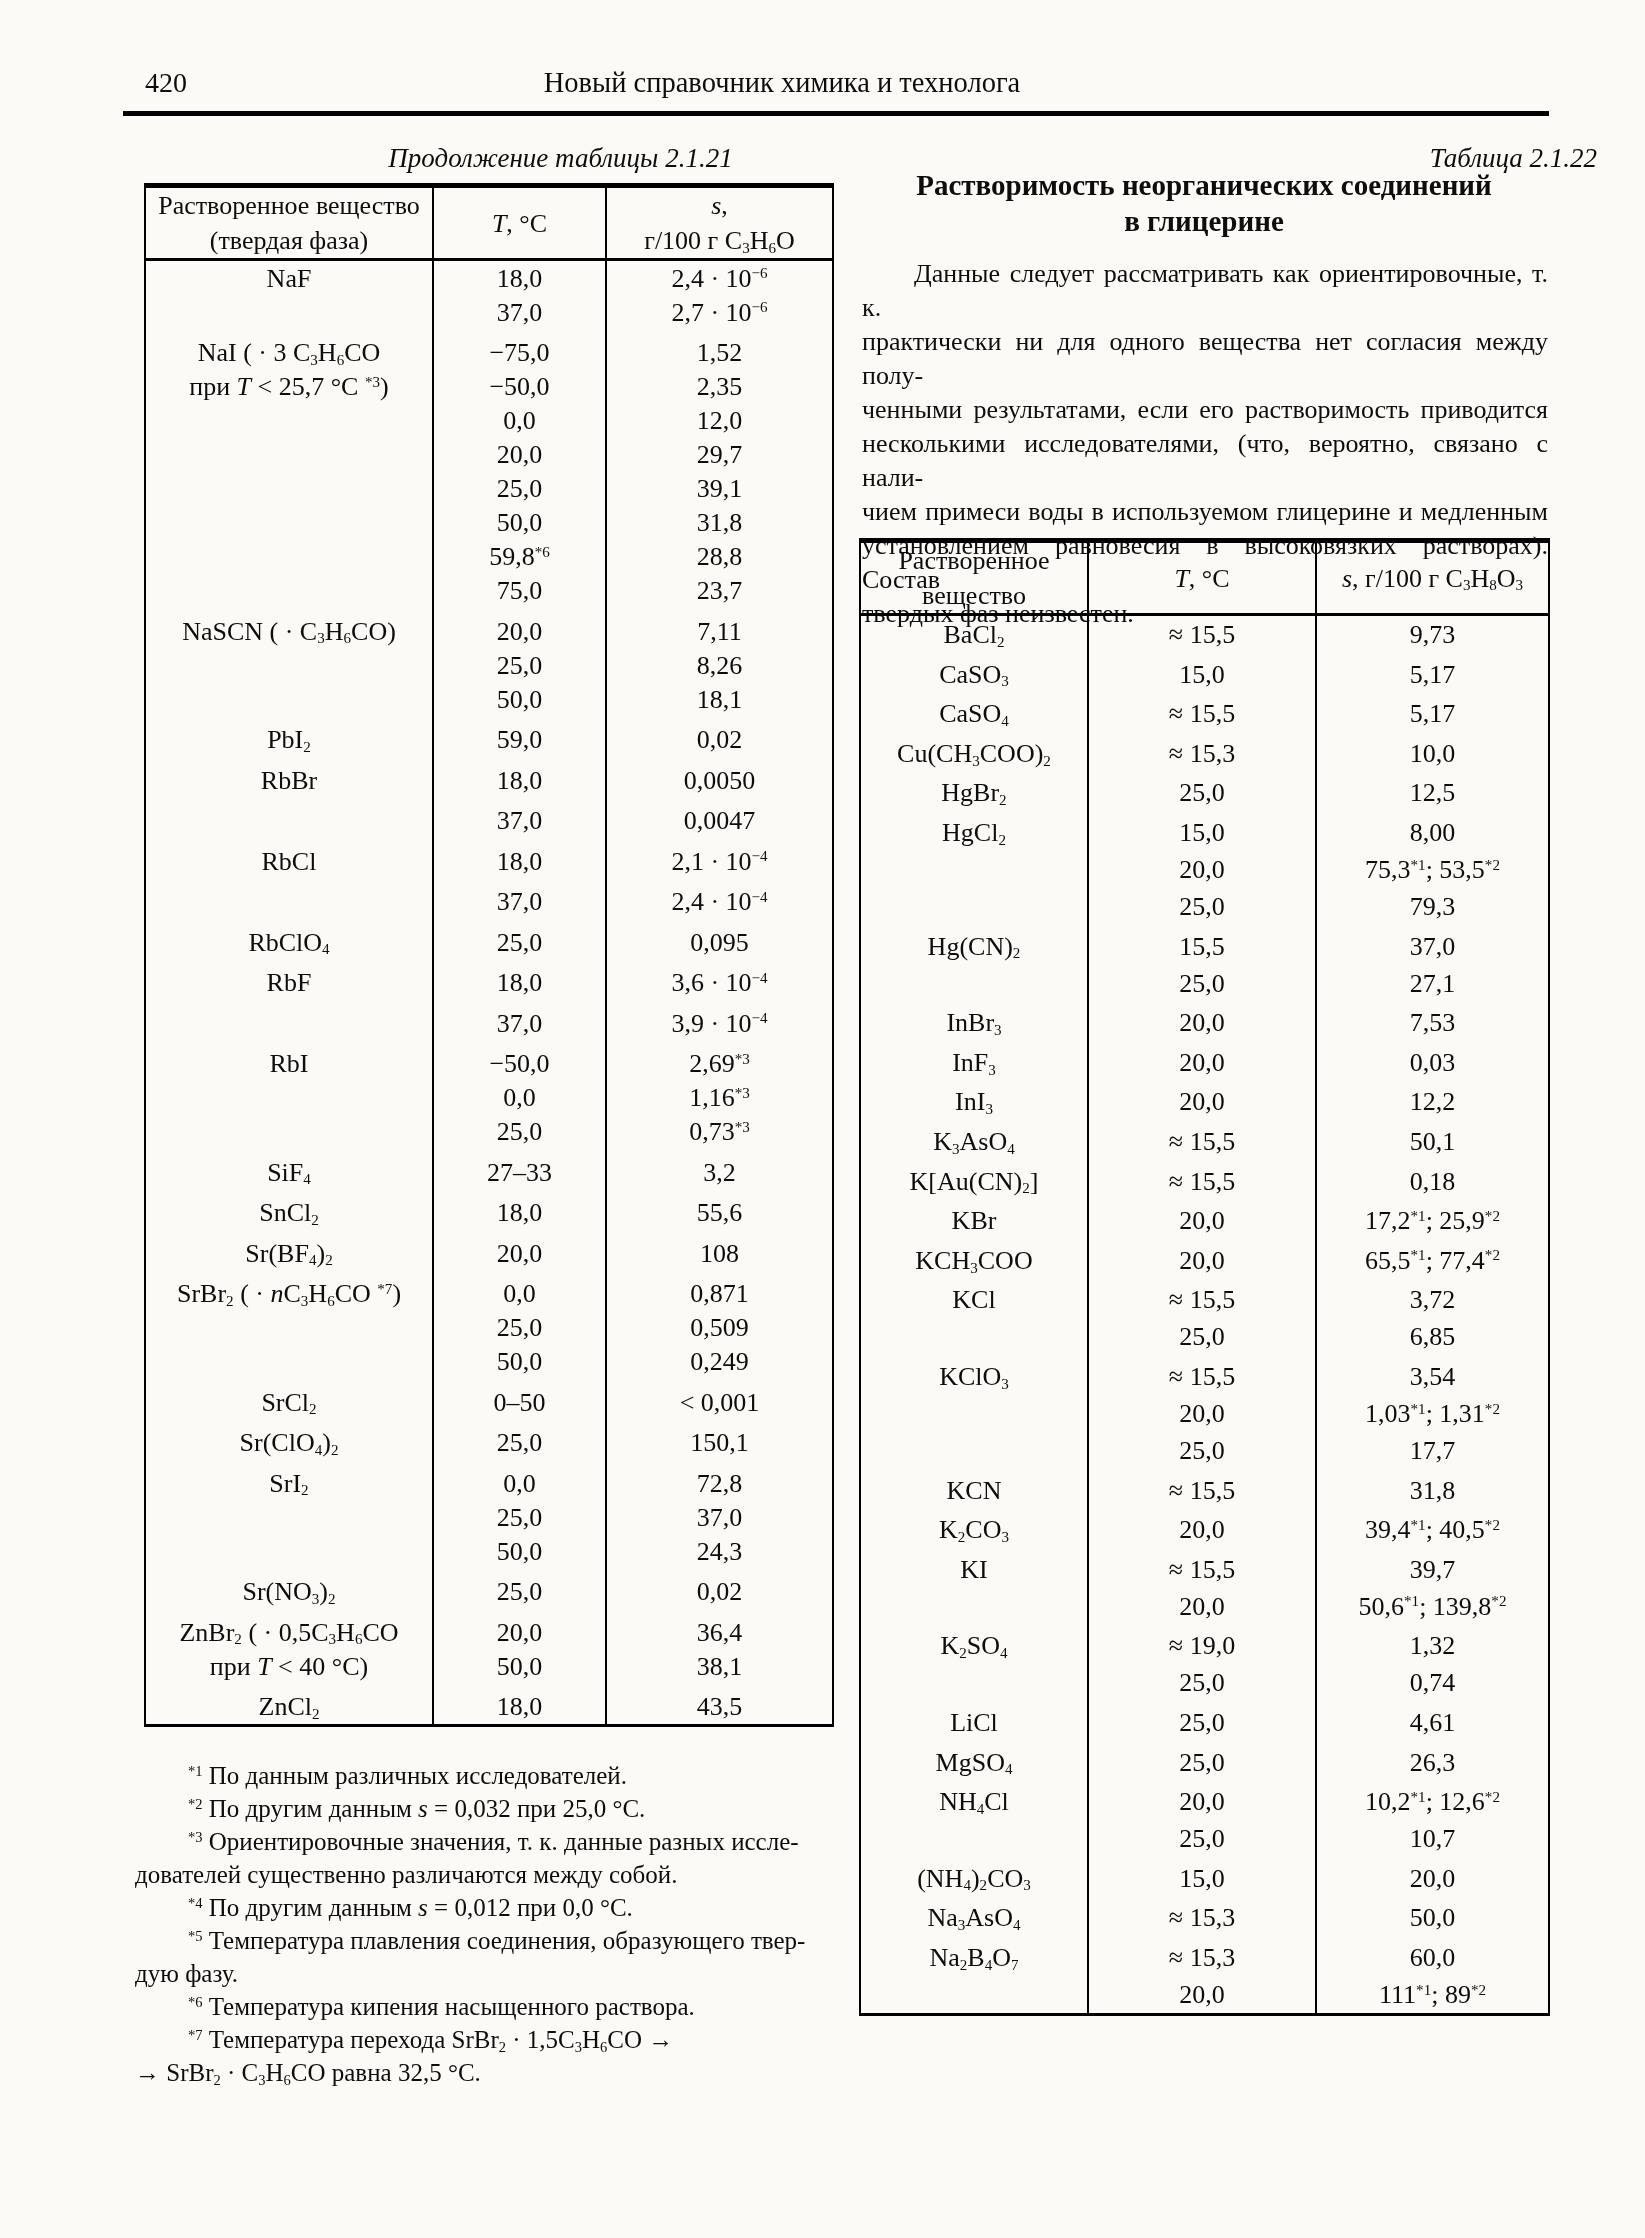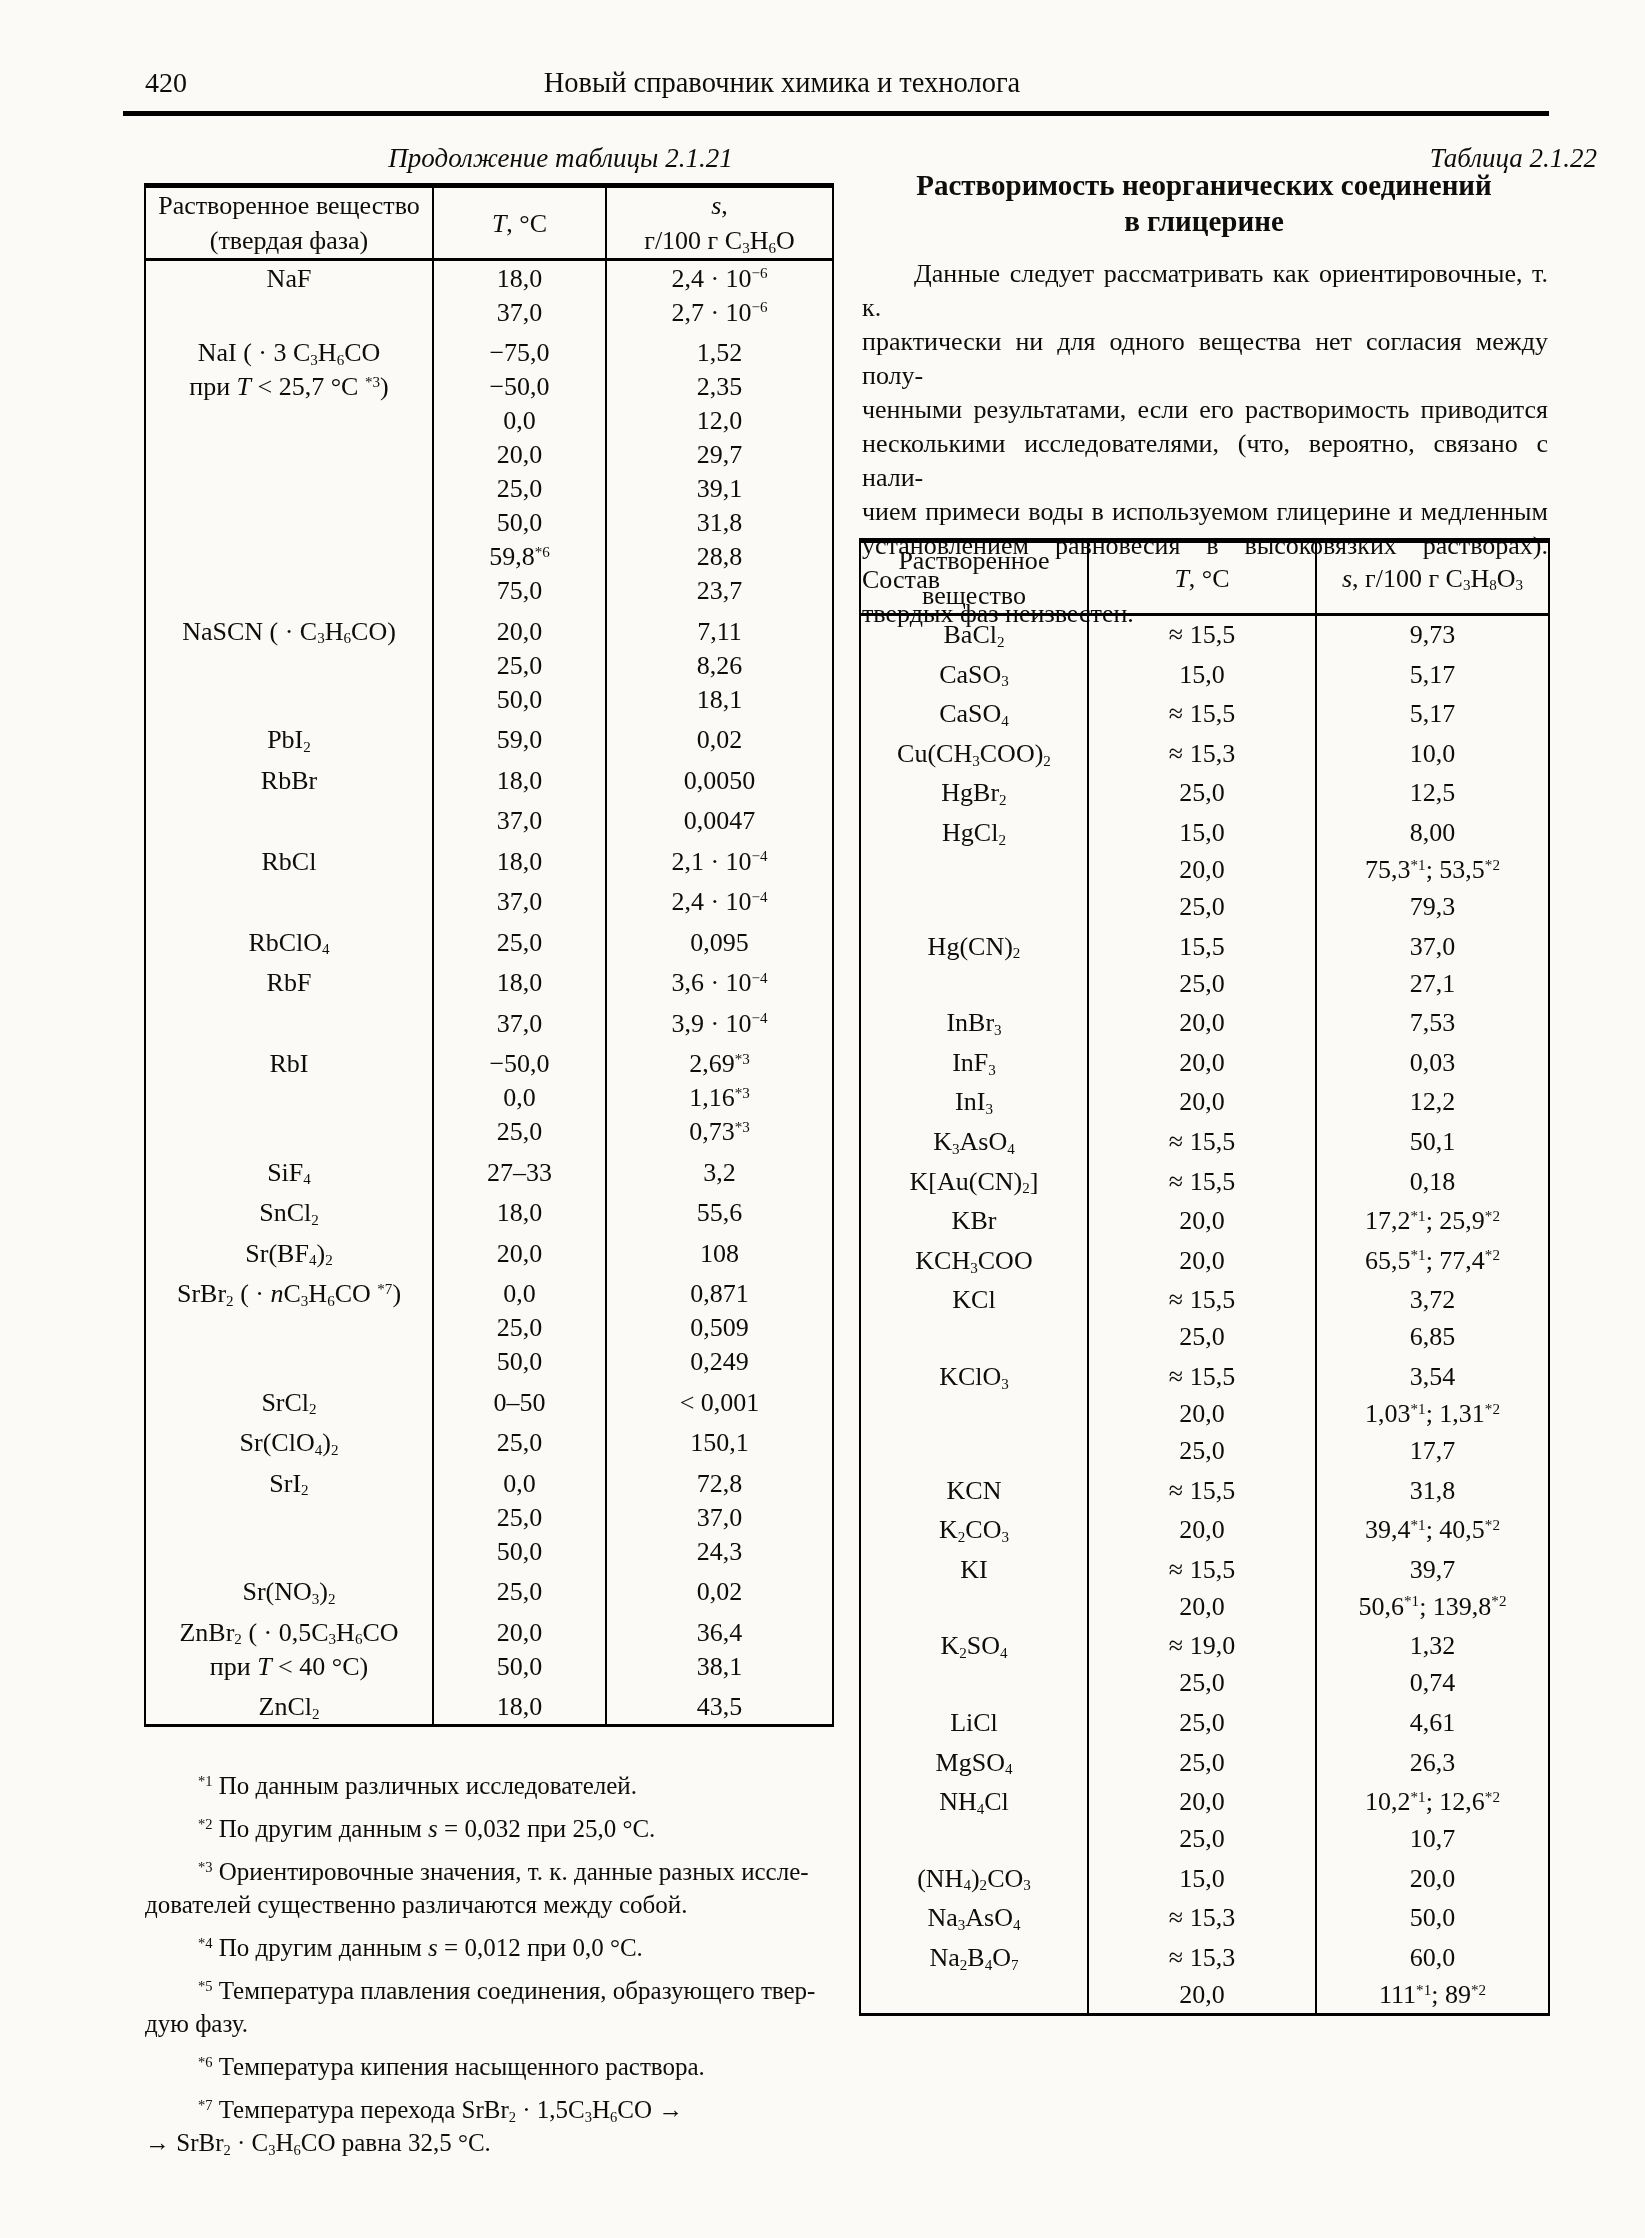--- a/index.html
+++ b/index.html
@@ -30,21 +30,21 @@
   #right-table{left:859px;top:538px;}
   .lt thead th{height:70px;}
   .rt thead th{height:65px;}
   .lt tbody td{height:34px;}
   .rt tbody td{height:37px;}
   .lt tbody tr.gap>td{padding-top:6.5px;}
   .rt tbody tr.gap>td{padding-top:2.6px;}
   sup{font-size:58%;vertical-align:baseline;position:relative;top:-0.55em;line-height:0;}
   sub{font-size:58%;vertical-align:baseline;position:relative;bottom:-0.25em;line-height:0;}
   #footnotes{left:135px;top:1759px;width:708px;font-size:25px;line-height:33px;}
-  .footnote{white-space:pre-line;text-indent:53px;margin:10px;}
+  .footnote{white-space:pre-line;text-indent:53px;margin:0;}
 </style>
 </head>
 <body>
 
 <div class="abs" id="page-number">420</div>
 <div class="abs" id="running-title">Новый справочник химика и технолога</div>
 <div class="abs" id="header-rule"></div>
 
 <div class="abs" id="left-caption">Продолжение таблицы 2.1.21</div>
 <div class="abs" id="right-caption">Таблица 2.1.22</div>

